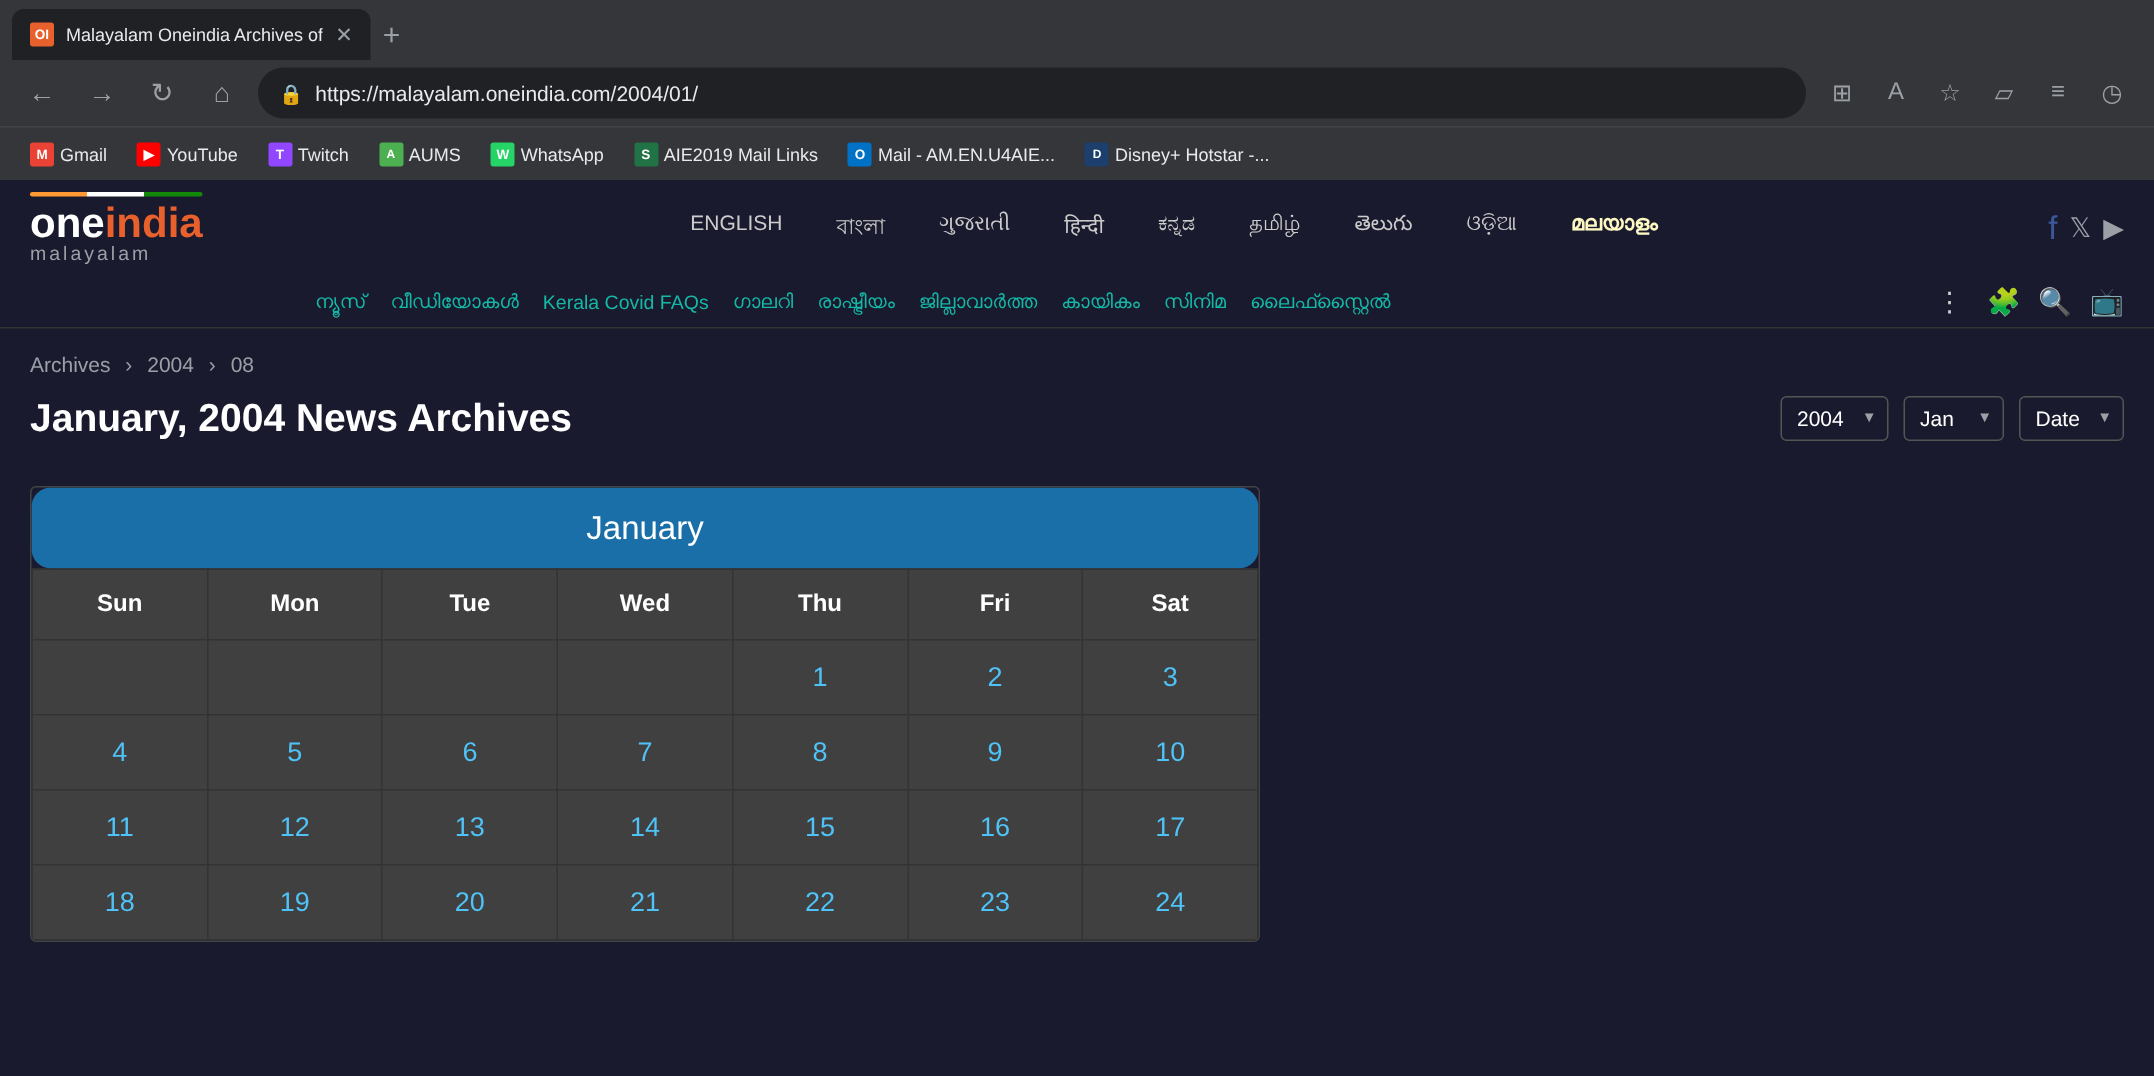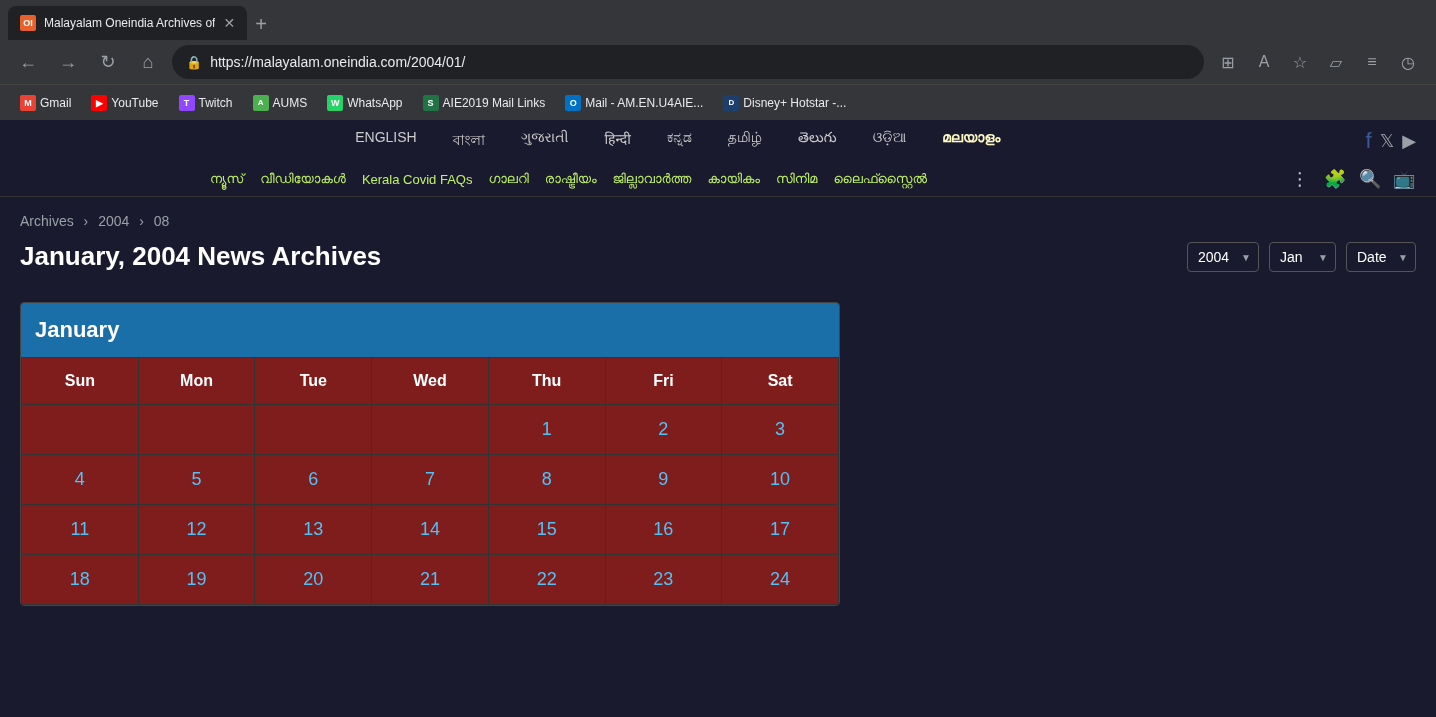--- a/index.html
+++ b/index.html
@@ -38,42 +38,42 @@
     .logo-sub { font-size: 13px; color: #9aa0a6; display: block; margin-top: -4px; letter-spacing: 2px; }
     .logo-flag-line { height: 3px; width: 100%; background: linear-gradient(to right, #ff9933 33%, #fff 33%, #fff 66%, #138808 66%); margin-bottom: 2px; border-radius: 2px; }
 
     .lang-nav { display: flex; gap: 36px; flex: 1; justify-content: center; }
     .lang-item { font-size: 14px; color: #ccc; cursor: pointer; font-weight: 500; }
     .lang-item.active { color: #fef9c3; font-weight: bold; }
     .social-icons { display: flex; gap: 8px; align-items: center; }
     .social-btn { color: #9aa0a6; font-size: 18px; cursor: pointer; }
 
     .main-nav { display: flex; align-items: center; padding: 6px 20px 6px 210px; gap: 16px; background: #1a1a2e; }
-    .main-nav-item { font-size: 13px; color: #bef264; cursor: pointer; white-space: nowrap; }
+    .main-nav-item { font-size: 13px; color: #14b8a6; cursor: pointer; white-space: nowrap; }
     .main-nav-more { color: #ccc; font-size: 18px; cursor: pointer; margin-left: auto; }
     .main-nav-icons { display: flex; gap: 12px; align-items: center; }
     .main-nav-icon { color: #ccc; font-size: 18px; cursor: pointer; }
 
     
     .breadcrumb { padding: 16px 20px 8px; font-size: 14px; color: #9aa0a6; }
     .breadcrumb span { color: #9aa0a6; }
     .breadcrumb-sep { margin: 0 6px; }
 
     
     .archive-header { padding: 4px 20px 20px; display: flex; align-items: center; flex-wrap: wrap; }
     .archive-title { font-size: 26px; font-weight: bold; color: #fff; }
     .archive-selects { display: flex; gap: 10px; align-items: center; margin-left: auto; }
     .archive-select { background: #1a1a2e; color: #fff; border: 1px solid #555; padding: 6px 28px 6px 10px; border-radius: 4px; font-size: 14px; cursor: pointer; appearance: none; -webkit-appearance: none; position: relative; }
     .select-wrapper { position: relative; display: inline-block; }
     .select-wrapper::after { content: '▼'; position: absolute; right: 8px; top: 50%; transform: translateY(-50%); color: #9aa0a6; font-size: 10px; pointer-events: none; }
 
     
     .calendar-container { margin: 10px 20px; border: 1px solid #444; border-radius: 4px; overflow: hidden; max-width: 820px; }
-    .calendar-header { background: #1a6fa8; text-align: left; padding: 14px; font-size: 22px; color: #fff; font-weight: 700; }
-    .calendar-table { width: 100%; border-collapse: collapse; background: #7f1d1d; }
+    .calendar-header { background: #1a6fa8; text-align: center; padding: 14px; font-size: 22px; color: #fff; font-weight: 400; border-radius: 13px; }
+    .calendar-table { width: 100%; border-collapse: collapse; background: #404040; }
     .calendar-table th { padding: 14px 10px; text-align: center; font-size: 16px; color: #fff; font-weight: 600; border: 1px solid #333; }
     .calendar-table td { padding: 14px 10px; text-align: center; font-size: 18px; color: #4fc3f7; border: 1px solid #333; cursor: pointer; min-width: 90px; }
     .calendar-table td.empty { color: transparent; cursor: default; }
   </style>
 </head>
 <body>
 
 <div class="browser-chrome">
 
   <div class="tab-bar">
@@ -139,20 +139,29 @@
     </div>
   </div>
 </div>
 
 <div class="site-content">
 
   <div class="site-header">
 
     <div class="top-nav">
 
+      <div class="logo-area">
+        <div>
+          <div class="logo-flag-line"></div>
+          <span class="logo-text">
+            <span class="logo-one">one</span><span class="logo-india">india</span>
+          </span>
+          <span class="logo-sub">malayalam</span>
+        </div>
+      </div>
 
       <div class="lang-nav">
         <span class="lang-item">ENGLISH</span>
         <span class="lang-item">বাংলা</span>
         <span class="lang-item">ગુજરાતી</span>
         <span class="lang-item">हिन्दी</span>
         <span class="lang-item">ಕನ್ನಡ</span>
         <span class="lang-item">தமிழ்</span>
         <span class="lang-item">తెలుగు</span>
         <span class="lang-item">ଓଡ଼ିଆ</span>

